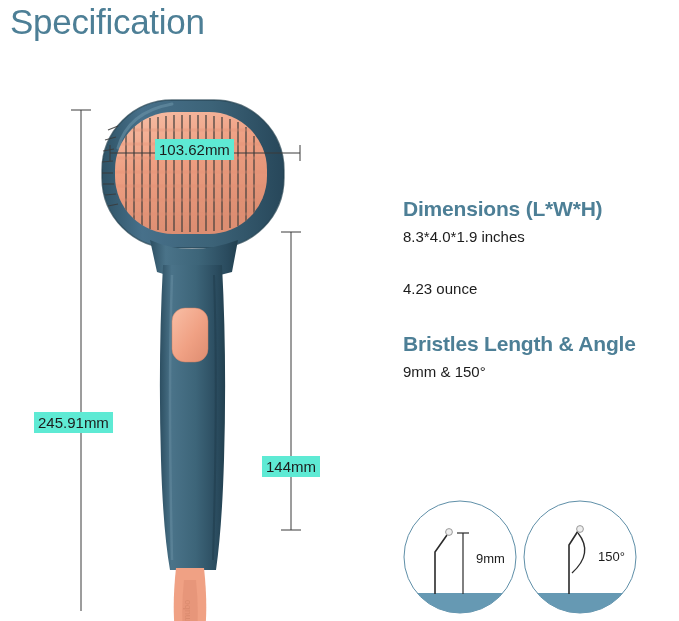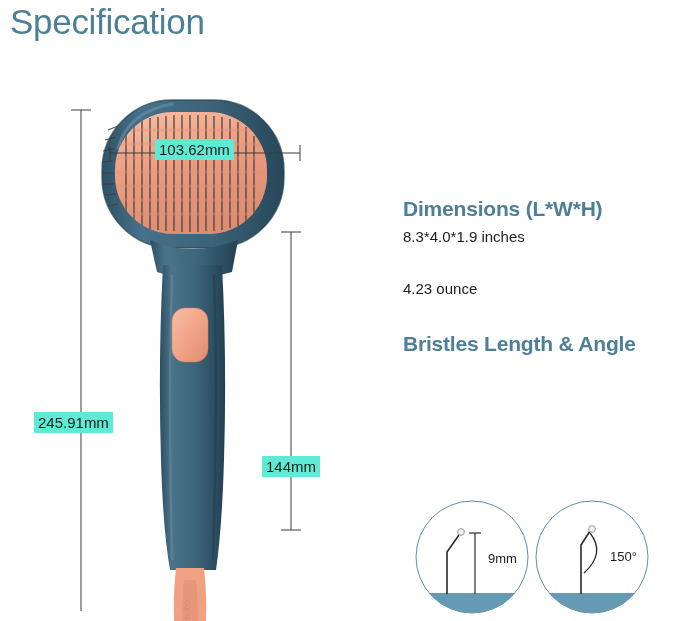--- a/index.html
+++ b/index.html
@@ -65,21 +65,21 @@
   }
   .spec-value {
     font-size: 15px;
     color: #1c1c1c;
     margin: 0;
     white-space: nowrap;
   }
 
   #bristle-figures {
     position: absolute;
-    left: 412px;
+    left: 400px;
     top: 497px;
     width: 260px;
     height: 124px;
     text-align: right;
   }
   .figure-svg { position: absolute; top: 0; }
   #figure-length { left: 0; }
   #figure-angle  { left: 120px; }
 </style>
 </head>
@@ -240,20 +240,21 @@
     <p class="spec-title">Dimensions (L*W*H)</p>
     <p class="spec-value">8.3*4.0*1.9 inches</p>
   </div>
 
   <div class="spec-block">
     <p class="spec-value">4.23 ounce</p>
   </div>
 
   <div class="spec-block">
     <p class="spec-title">Bristles Length &amp; Angle</p>
+    <p class="spec-value">9mm &amp; 150°</p>
   </div>
 </div>
 
 <div id="bristle-figures">
 
   <svg class="figure-svg" id="figure-length" width="120" height="124" viewBox="0 0 120 124">
     <defs>
       <clipPath id="circClipA">
           <circle cx="60" cy="60" r="56"></circle>
         </clipPath>

